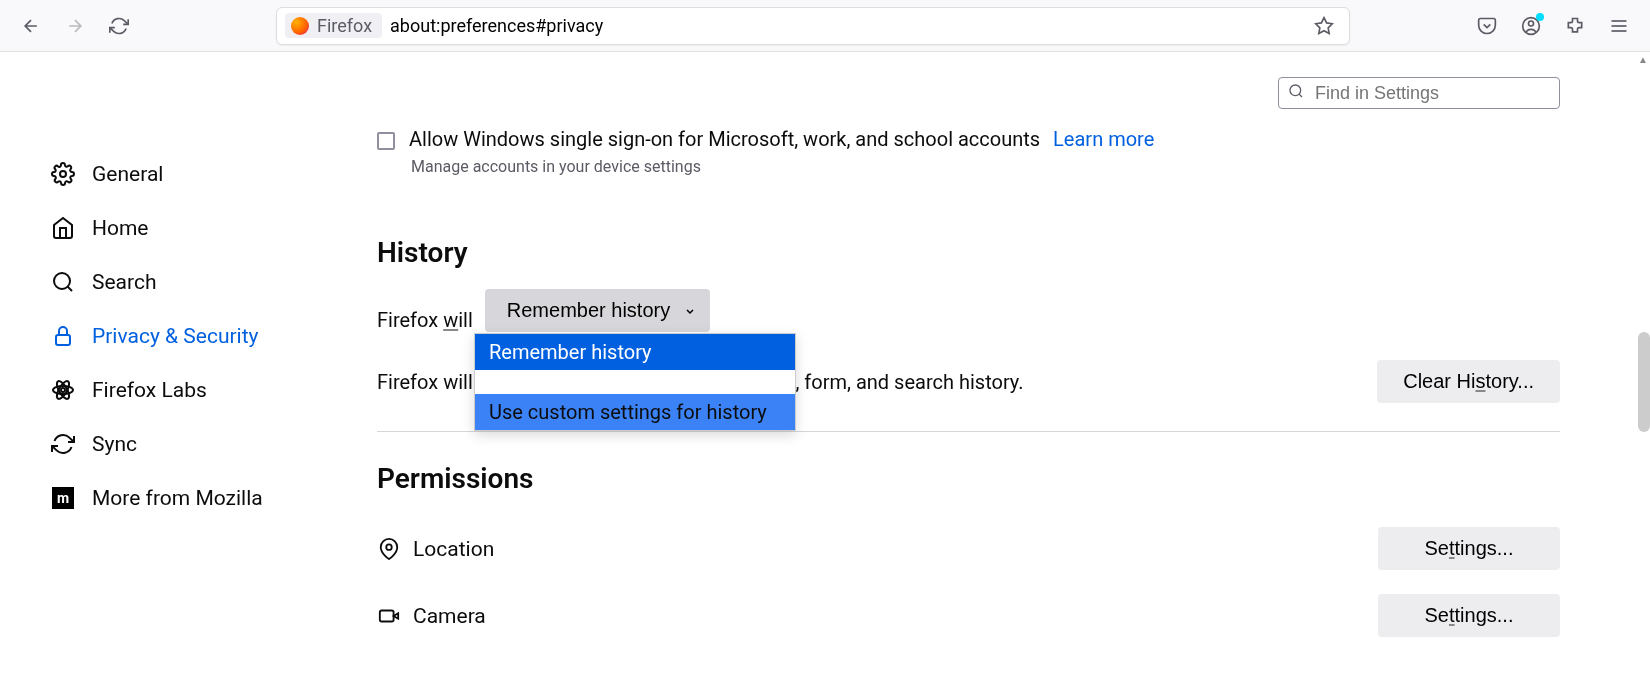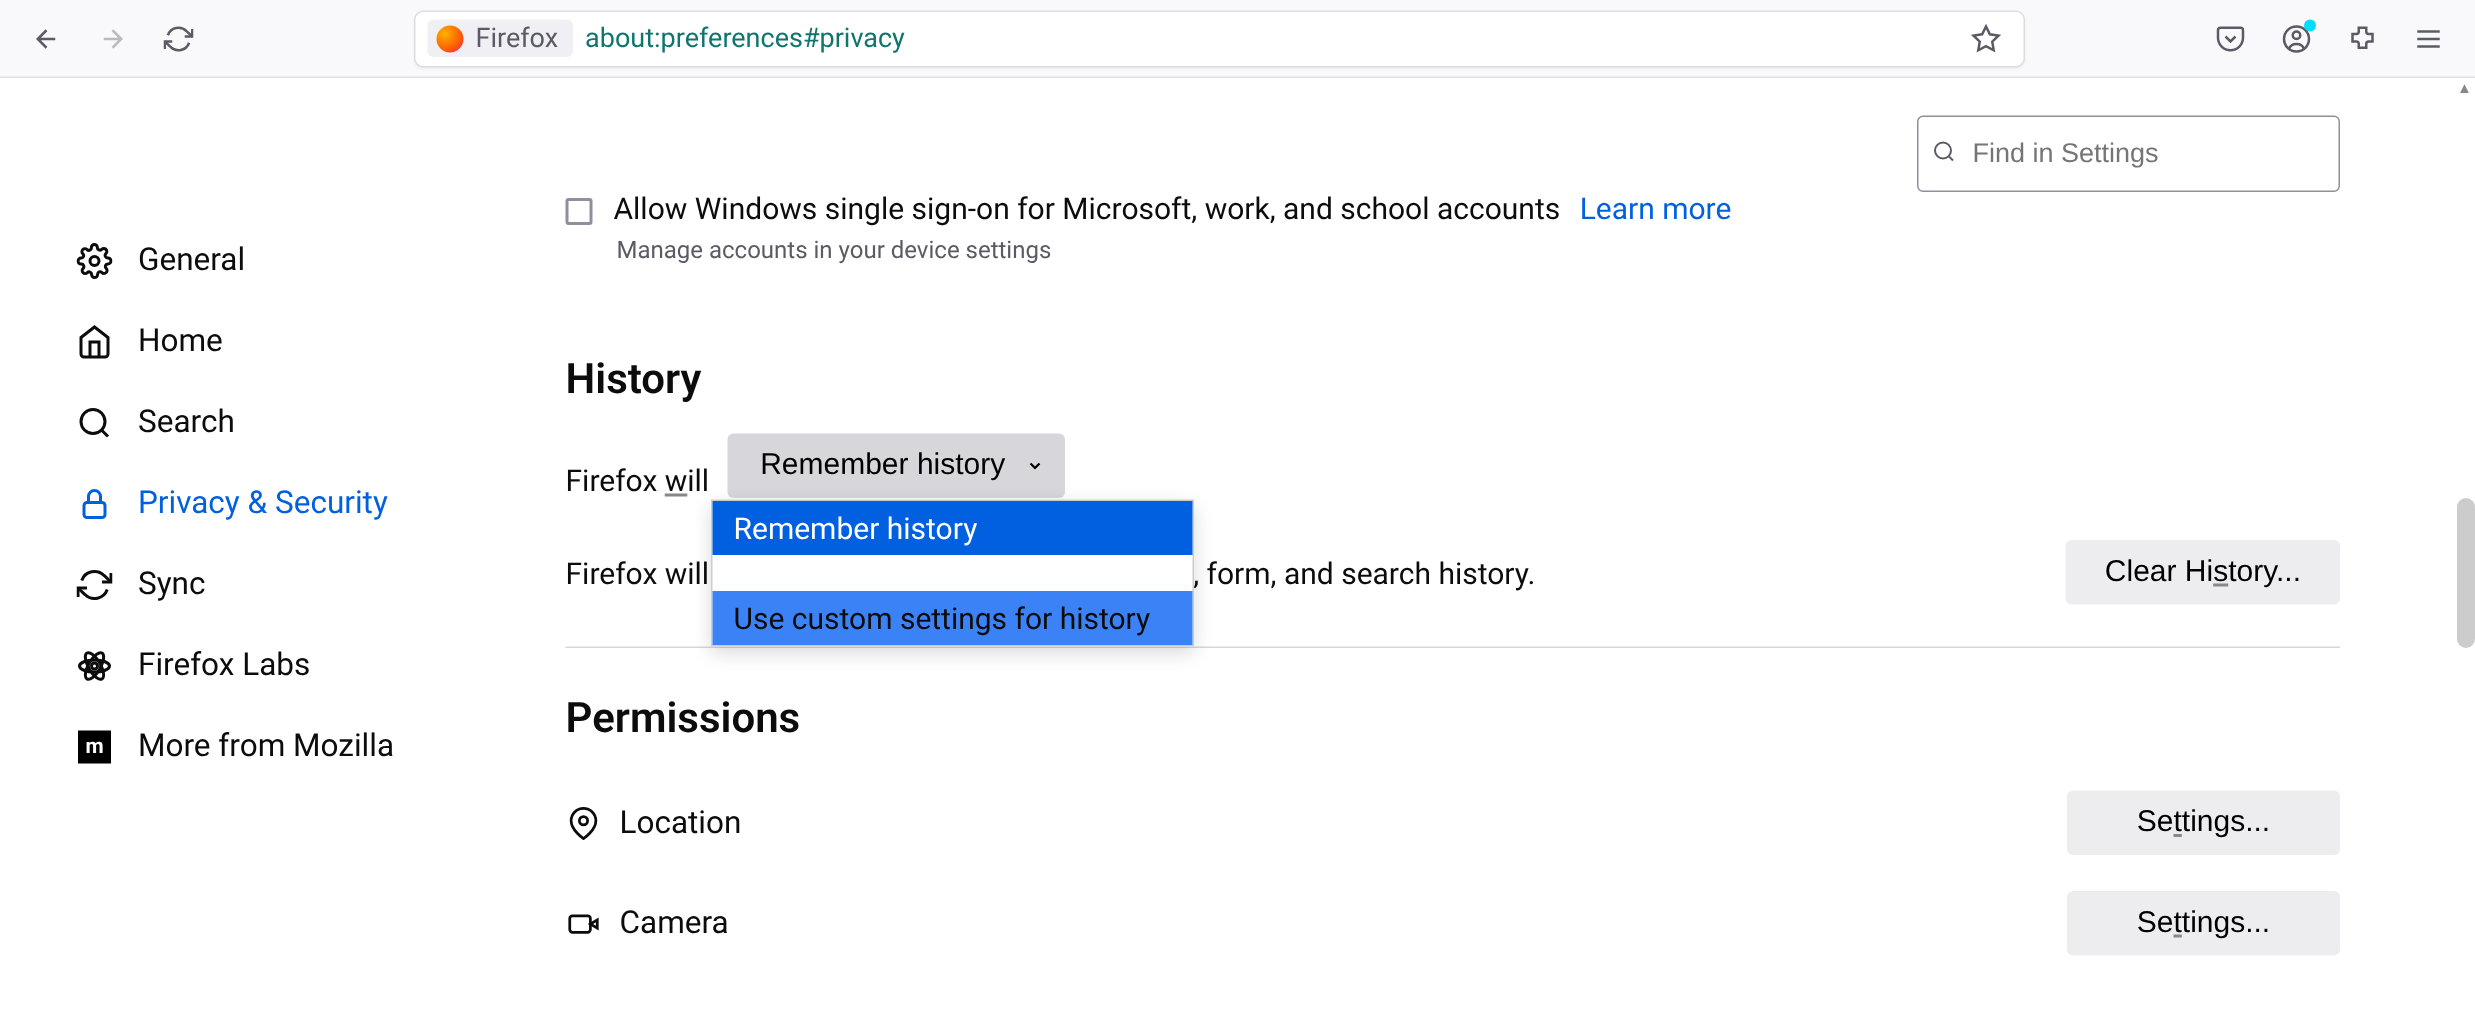--- a/index.html
+++ b/index.html
@@ -58,21 +58,21 @@
       color: #5b5b66;
     }
     .firefox-logo {
       width: 18px;
       height: 18px;
       background: radial-gradient(circle at 30% 30%, #ffb100, #ff5e00 60%, #e31587);
       border-radius: 50%;
     }
     .url-text {
       font-size: 18px;
-      color: #0f766e;
+      color: #000000;
       flex: 1;
     }
     .toolbar-right {
       display: flex;
       gap: 10px;
       align-items: center;
     }
     .toolbar-icon {
       width: 34px;
       height: 34px;
@@ -128,21 +128,21 @@
       position: relative;
       padding-top: 25px;
     }
     .search-wrap {
       position: absolute;
       right: 90px;
       top: 25px;
     }
     .search-box {
       width: 282px;
-      height: 51px;
+      height: 32px;
       border: 1px solid #8f8f9d;
       border-radius: 4px;
       padding: 0 12px 0 36px;
       font-size: 18px;
       color: #5b5b66;
       background: #fff;
     }
     .search-icon-wrap {
       position: absolute;
       left: 10px;
@@ -417,37 +417,37 @@
           <svg width="24" height="24" viewBox="0 0 24 24" fill="none" stroke="currentColor" stroke-width="2">
             <rect x="5" y="11" width="14" height="10" rx="2"></rect>
             <path d="M8 11V7a4 4 0 018 0v4"></path>
           </svg>
         </span>
       <span>Privacy &amp; Security</span>
     </div>
     <div class="sidebar-item">
       <span class="icon">
           <svg width="24" height="24" viewBox="0 0 24 24" fill="none" stroke="currentColor" stroke-width="2">
-            <polyline points="23 4 23 10 17 10"></polyline>
-            <polyline points="1 20 1 14 7 14"></polyline>
-            <path d="M3.51 9a9 9 0 0114.85-3.36L23 10M1 14l4.64 4.36A9 9 0 0020.49 15"></path>
-          </svg>
-        </span>
-      <span>Sync</span>
-    </div>
-    <div class="sidebar-item">
-      <span class="icon">
-          <svg width="24" height="24" viewBox="0 0 24 24" fill="none" stroke="currentColor" stroke-width="2">
             <circle cx="12" cy="12" r="2"></circle>
             <ellipse cx="12" cy="12" rx="10" ry="4"></ellipse>
             <ellipse cx="12" cy="12" rx="10" ry="4" transform="rotate(60 12 12)"></ellipse>
             <ellipse cx="12" cy="12" rx="10" ry="4" transform="rotate(-60 12 12)"></ellipse>
           </svg>
         </span>
       <span>Firefox Labs</span>
+    </div>
+    <div class="sidebar-item">
+      <span class="icon">
+          <svg width="24" height="24" viewBox="0 0 24 24" fill="none" stroke="currentColor" stroke-width="2">
+            <polyline points="23 4 23 10 17 10"></polyline>
+            <polyline points="1 20 1 14 7 14"></polyline>
+            <path d="M3.51 9a9 9 0 0114.85-3.36L23 10M1 14l4.64 4.36A9 9 0 0020.49 15"></path>
+          </svg>
+        </span>
+      <span>Sync</span>
     </div>
     <div class="sidebar-item">
       <span class="icon">
           <div class="mozilla-box">m</div>
         </span>
       <span>More from Mozilla</span>
     </div>
   </div>
 
   <div class="content-wrap">

